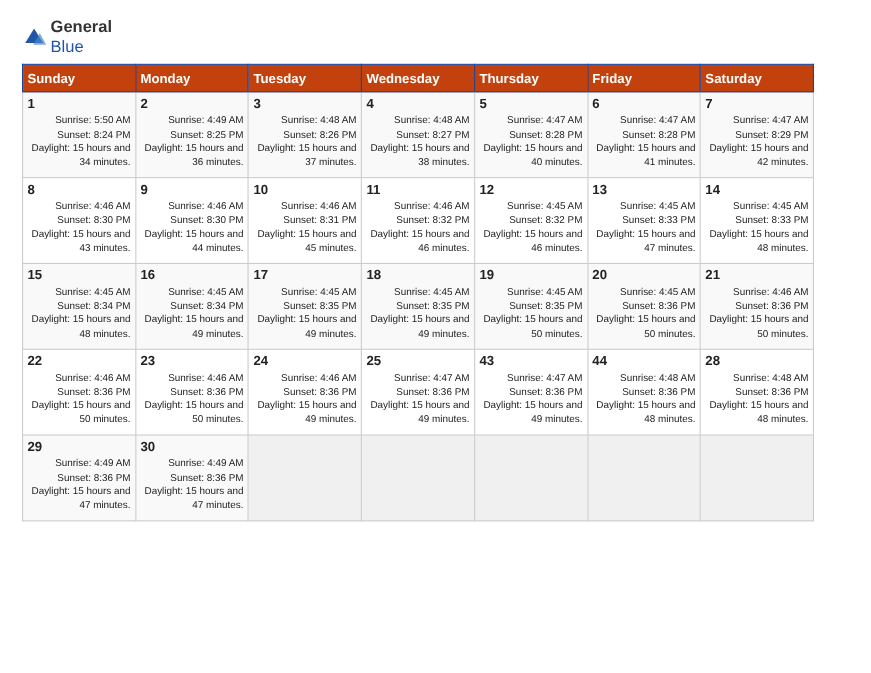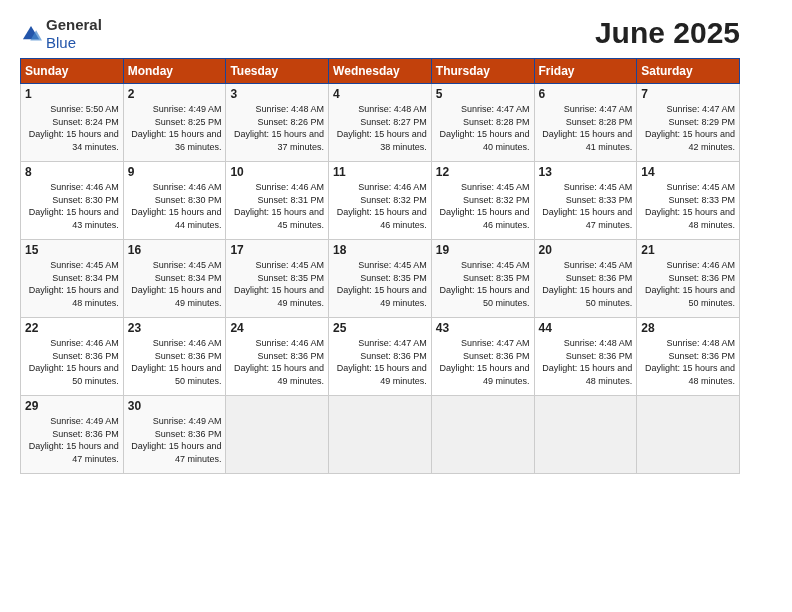--- a/index.html
+++ b/index.html
@@ -108,21 +108,20 @@
       <svg class="logo-icon" viewBox="0 0 30 30">
         <polygon points="15,4 26,22 4,22" fill="#2255aa"></polygon>
         <polygon points="22,10 30,24 14,24" fill="#4488cc" opacity="0.7"></polygon>
       </svg>
       <div>
         <span class="logo-text-general">General</span><br>
         <span class="logo-text-blue">Blue</span>
       </div>
     </div>
     <div class="title-area">
-      <div class="main-title">June 2025</div>
     </div>
   </div>
 
   <table>
     <thead>
       <tr>
       <th>Sunday</th>
           <th>Monday</th>
           <th>Tuesday</th>
           <th>Wednesday</th>

